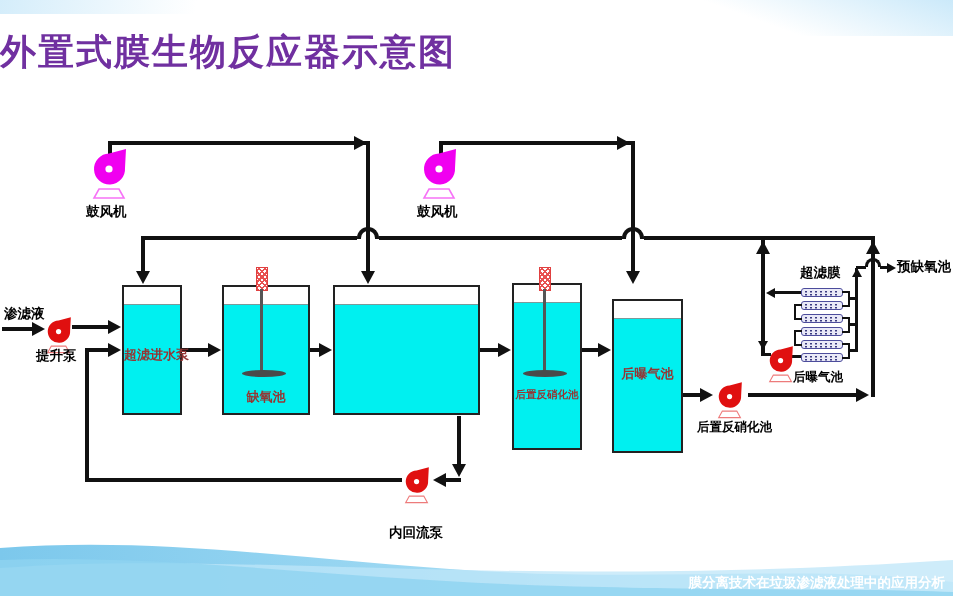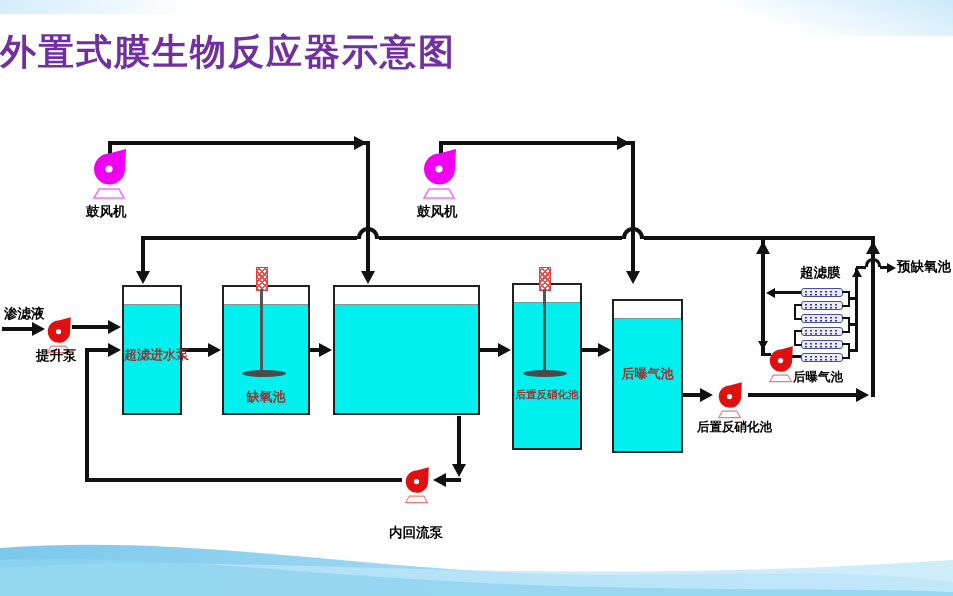--- a/index.html
+++ b/index.html
@@ -228,14 +228,15 @@
       <linearGradient id="wg" x1="0" y1="0" x2="1" y2="0">
         <stop offset="0" stop-color="#7CC8EC"></stop>
           <stop offset="0.55" stop-color="#A5DCF4"></stop>
           <stop offset="1" stop-color="#CDEEFB"></stop>
       </linearGradient>
     </defs>
     <path d="M0,12 C160,0 300,24 480,35 C660,46 820,28 953,46 L953,60 L0,60 Z" fill="url(#wg)"></path>
     <path d="M0,32 C240,14 500,54 953,24 L953,60 L0,60 Z" fill="#BDE5F8" opacity="0.75"></path>
     <path d="M0,24 C180,18 340,44 560,50 C740,55 860,52 953,56 L953,60 L0,60 Z" fill="#8ED3F0" opacity="0.8"></path>
   </svg>
+  <div id="footer-text">膜分离技术在垃圾渗滤液处理中的应用分析</div>
 
 </div>
 
 </body></html>

